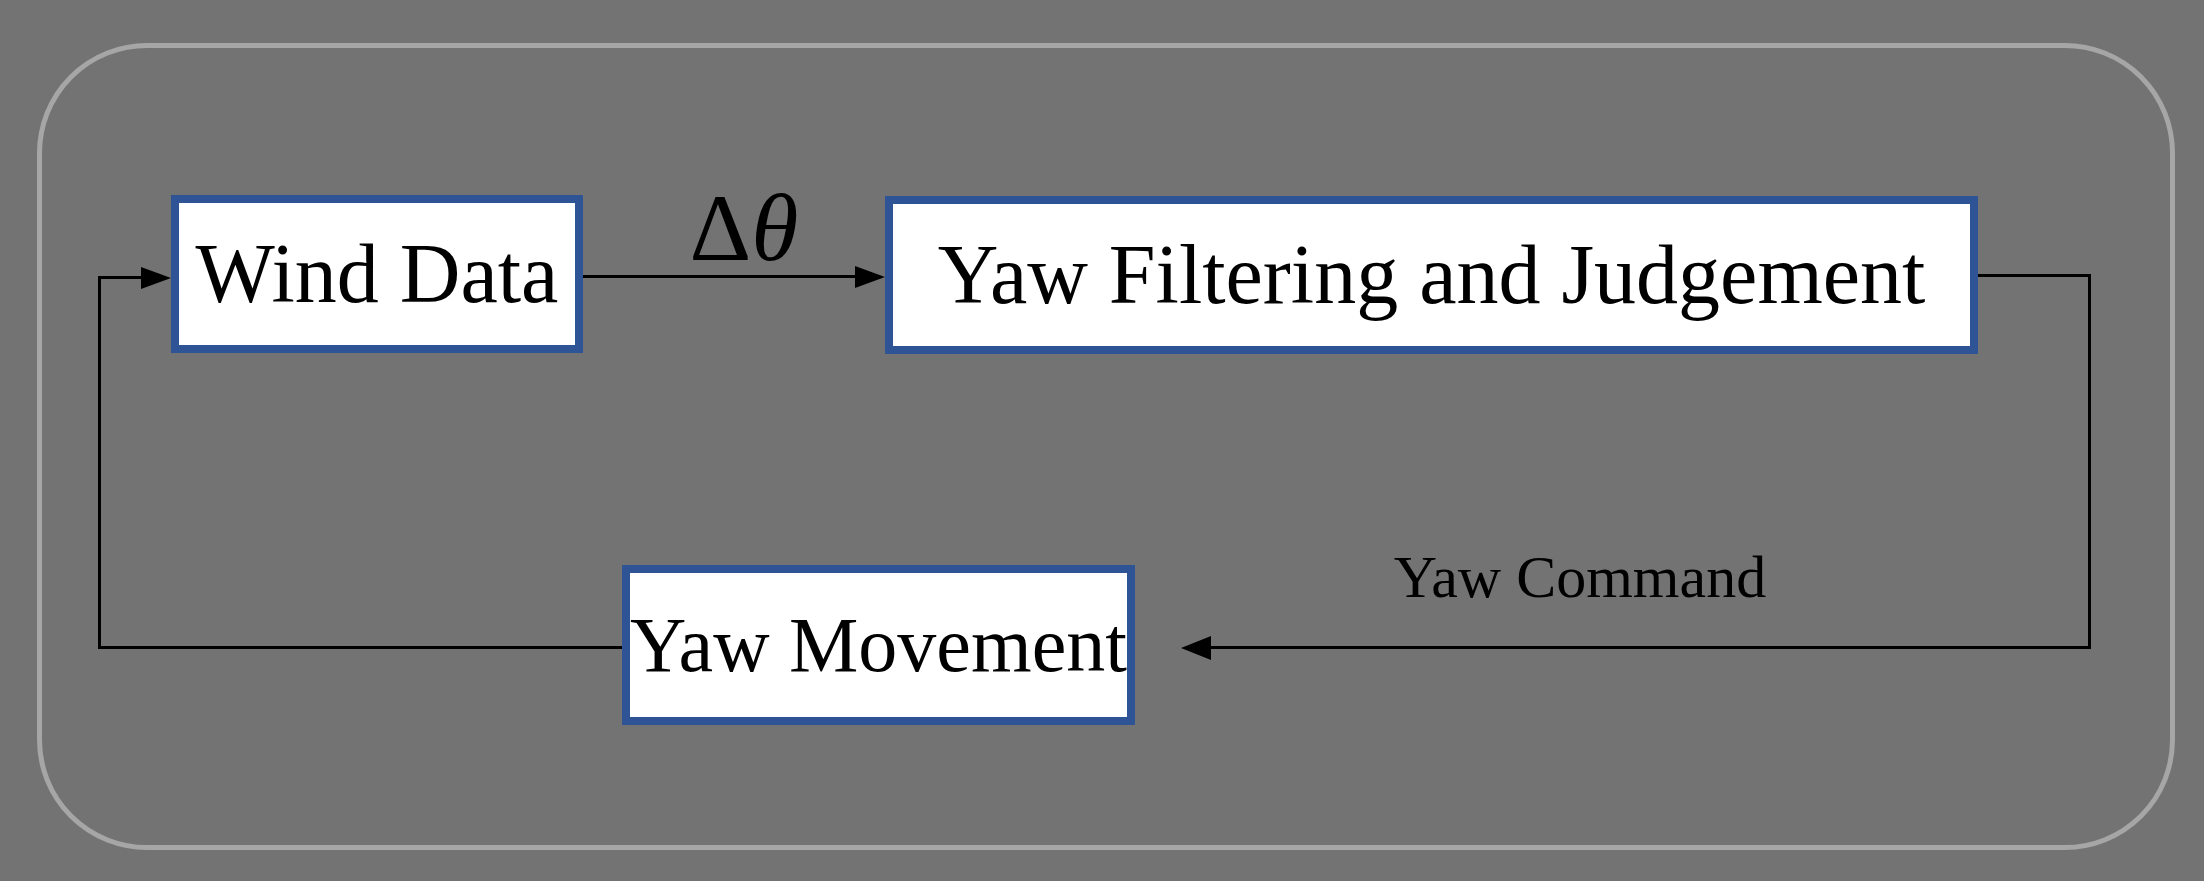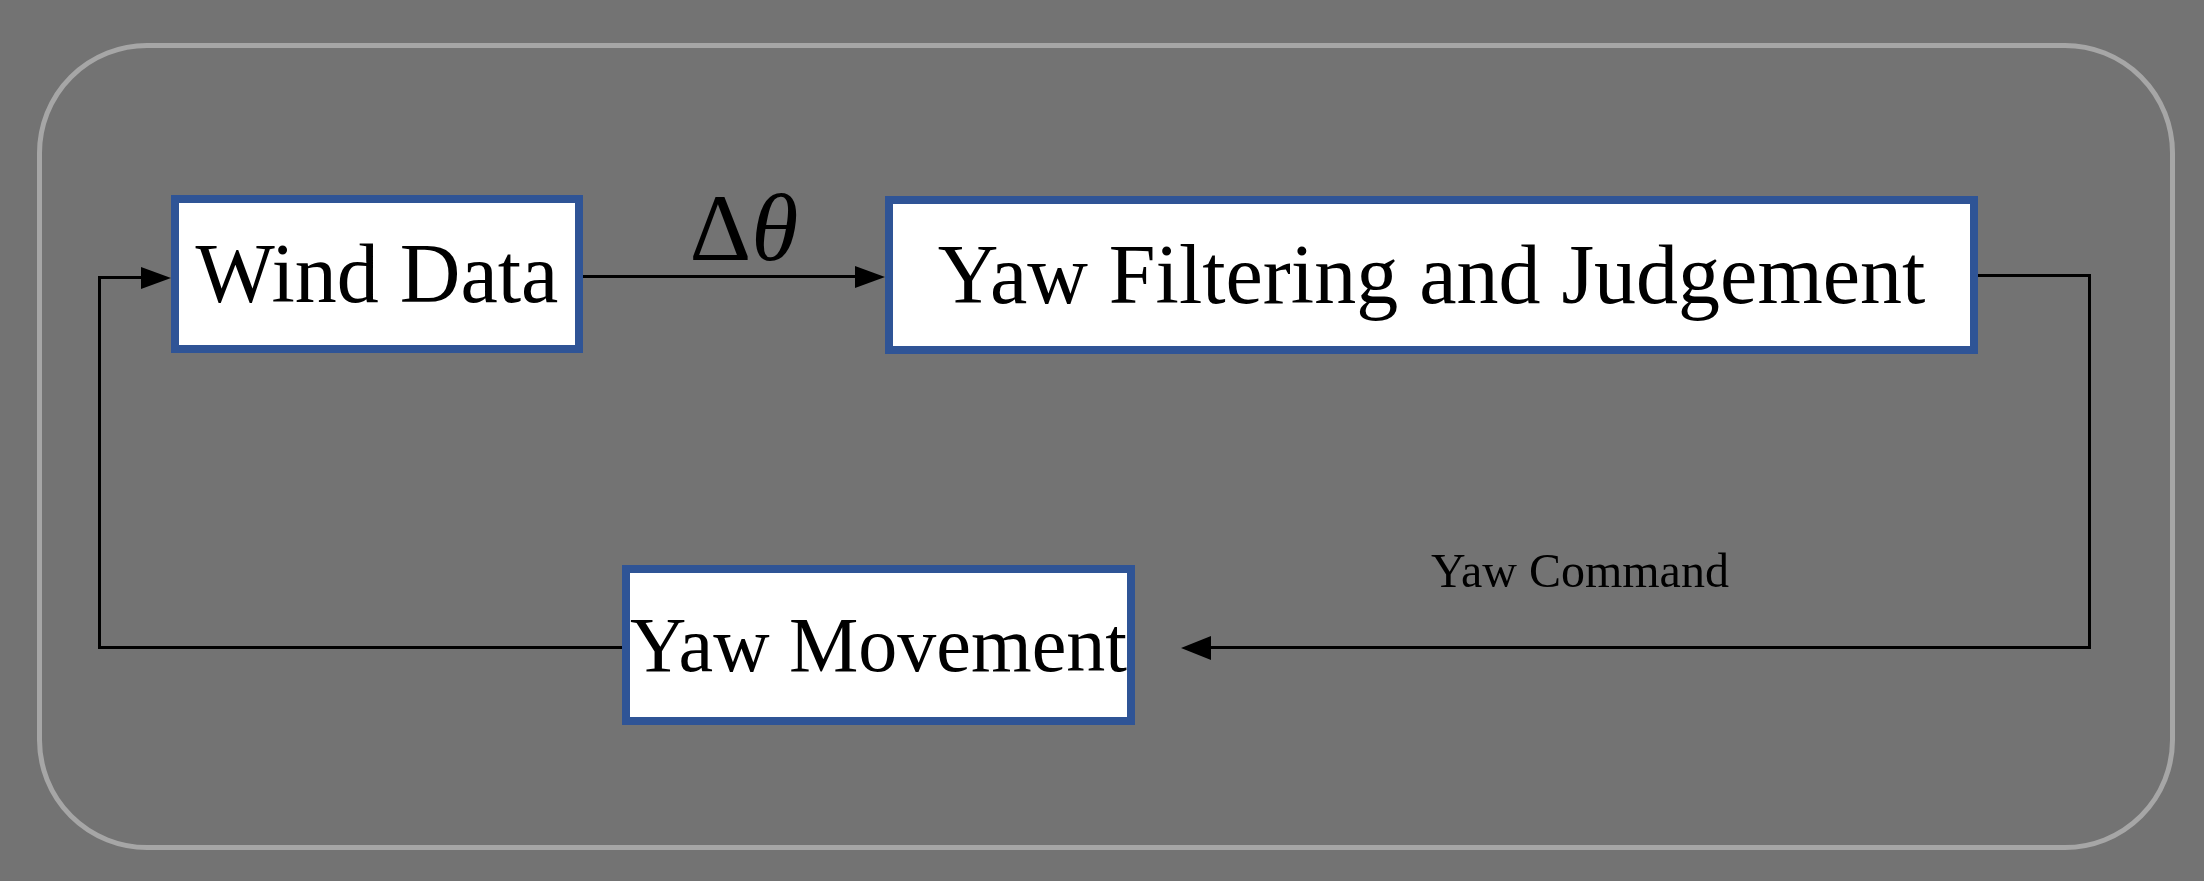--- a/index.html
+++ b/index.html
@@ -79,21 +79,21 @@
   }
   .label-delta-theta {
     left: 594px; top: 180px; width: 300px;
     font-size: 96px;
   }
   .label-delta-theta .theta {
     font-style: italic;
   }
   .label-yaw-command {
     left: 1310px; top: 547px; width: 540px;
-    font-size: 48px;
+    font-size: 60px;
     font-family: Liberation Serif, serif;
   }
 </style>
 </head>
 <body>
 
 <div class="stage">
 
   <div class="outer-frame"></div>
 

